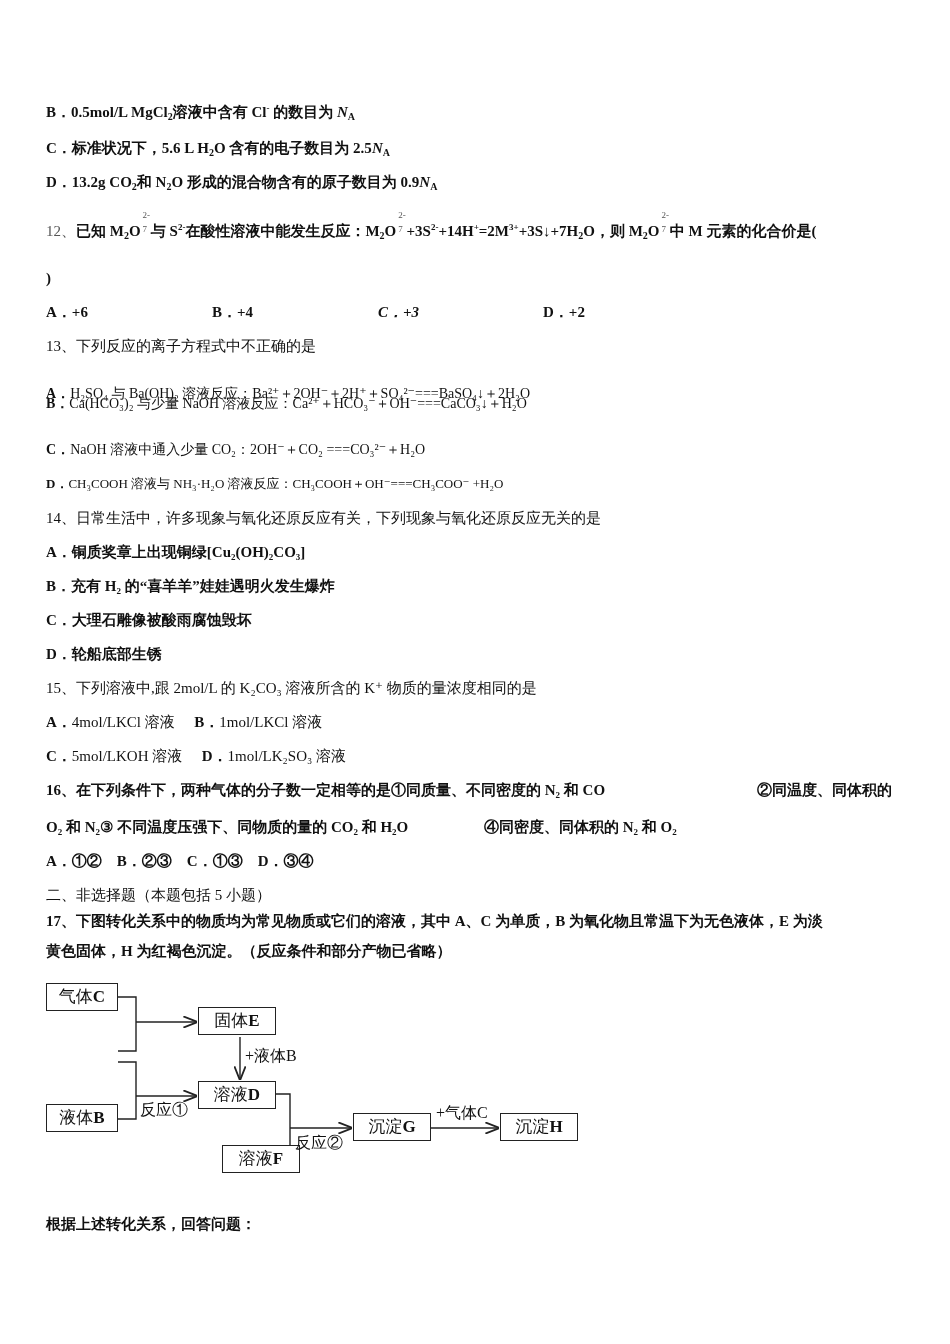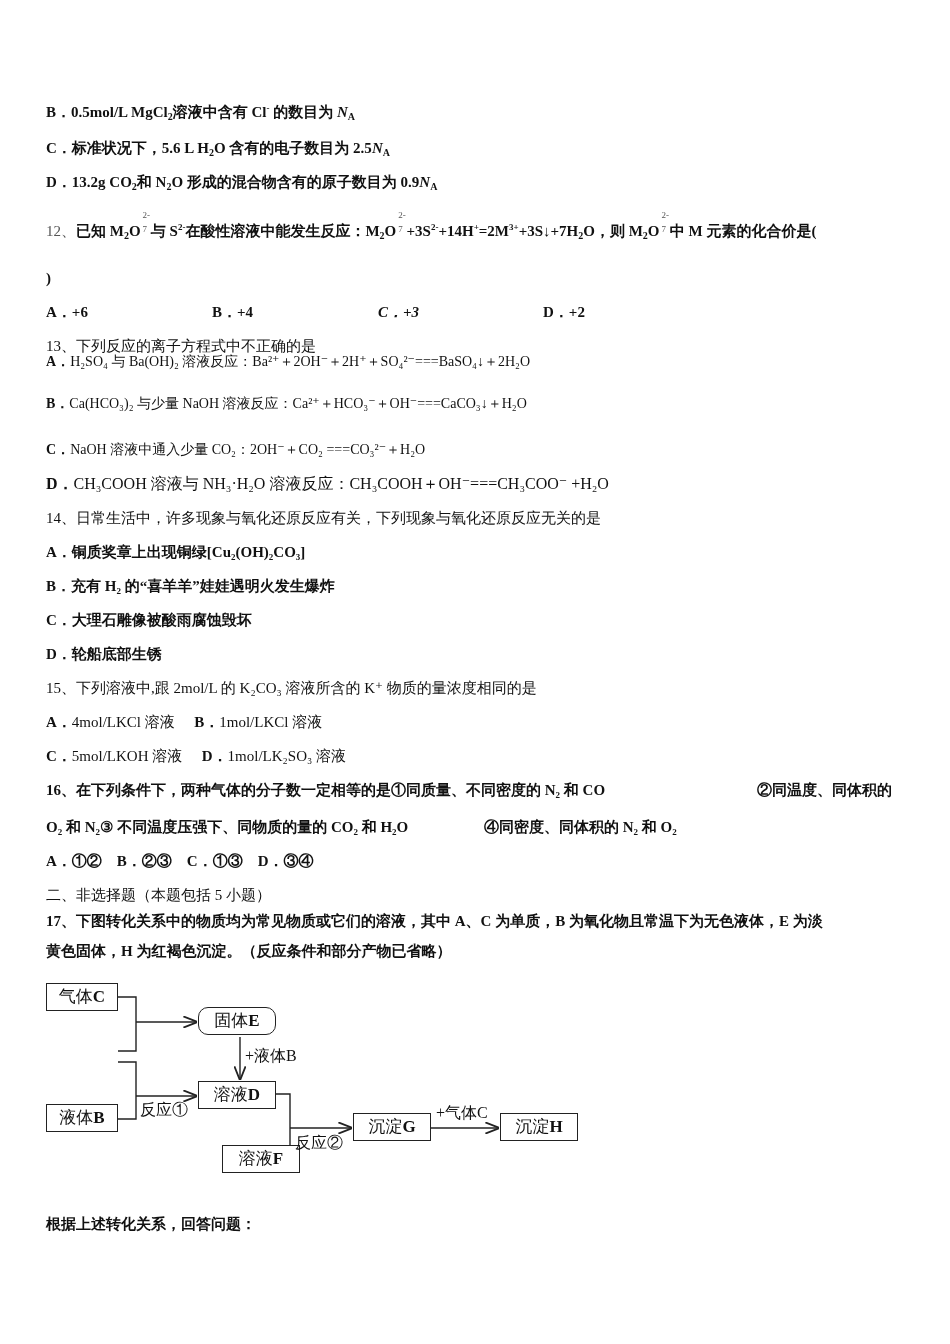--- a/index.html
+++ b/index.html
@@ -34,24 +34,24 @@
 </div>
 <div class="line b" style="top:268px;">)</div>
 <div class="line b" style="top:302px; width:860px;">
   <span class="opt" style="position:absolute; left:0;"><span>A．</span><span>+6</span></span>
   <span class="opt" style="position:absolute; left:166px;"><span>B．</span><span>+4</span></span>
   <span class="opt" style="position:absolute; left:332px;font-style:italic;"><span>C．</span><span>+3</span></span>
   <span class="opt" style="position:absolute; left:497px;"><span>D．</span><span>+2</span></span>
 </div>
 
 <div class="line" style="top:336px;">13、下列反应的离子方程式中不正确的是</div>
-<div class="line" style="top:352px; font-size:14px;"><span class="b">A．</span><span>H₂SO₄ 与 Ba(OH)₂ 溶液反应：Ba²⁺＋2OH⁻＋2H⁺＋SO₄²⁻===BaSO₄↓＋2H₂O</span></div>
+<div class="line" style="top:384px; font-size:14px;"><span class="b">A．</span><span>H₂SO₄ 与 Ba(OH)₂ 溶液反应：Ba²⁺＋2OH⁻＋2H⁺＋SO₄²⁻===BaSO₄↓＋2H₂O</span></div>
 <div class="line" style="top:394px; font-size:14px;"><span class="b">B．</span><span>Ca(HCO₃)₂ 与少量 NaOH 溶液反应：Ca²⁺＋HCO₃⁻＋OH⁻===CaCO₃↓＋H₂O</span></div>
 <div class="line" style="top:440px; font-size:14px;"><span class="b">C．</span><span>NaOH 溶液中通入少量 CO₂：2OH⁻＋CO₂ ===CO₃²⁻＋H₂O</span></div>
-<div class="line" style="top:474px; font-size:16px;"><span class="b">D．</span><span>CH₃COOH 溶液与 NH₃·H₂O 溶液反应：CH₃COOH＋OH⁻===CH₃COO⁻ +H₂O</span></div>
+<div class="line" style="top:474px; font-size:13px;"><span class="b">D．</span><span>CH₃COOH 溶液与 NH₃·H₂O 溶液反应：CH₃COOH＋OH⁻===CH₃COO⁻ +H₂O</span></div>
 
 <div class="line" style="top:508px;">14、日常生活中，许多现象与氧化还原反应有关，下列现象与氧化还原反应无关的是</div>
 <div class="line" style="top:542px;"><span class="b">A．</span><span class="b">铜质奖章上出现铜绿[Cu₂(OH)₂CO₃]</span></div>
 <div class="line" style="top:576px;"><span class="b">B．</span><span class="b">充有 H₂ 的“喜羊羊”娃娃遇明火发生爆炸</span></div>
 <div class="line" style="top:610px;"><span class="b">C．</span><span class="b">大理石雕像被酸雨腐蚀毁坏</span></div>
 <div class="line" style="top:644px;"><span class="b">D．</span><span class="b">轮船底部生锈</span></div>
 
 <div class="line" style="top:678px;">15、下列溶液中,跟 2mol/L 的 K₂CO₃ 溶液所含的 K⁺ 物质的量浓度相同的是</div>
 <div class="line" style="top:712px;">
   <span><span class="b">A．</span><span>4mol/LKCl 溶液</span></span>
@@ -95,21 +95,21 @@
       <polyline points="276,1094 290,1094 290,1158 276,1158"></polyline>
       <line x1="290" y1="1128" x2="351" y2="1128" marker-end="url(#arr)"></line>
 
       <line x1="431" y1="1128" x2="498" y2="1128" marker-end="url(#arr)"></line>
     </g>
   </svg>
 
   <div class="box" style="left:46px; top:983px; width:70px;"><span>气体</span><b>C</b></div>
   <div class="box" style="left:46px; top:1104px; width:70px;font-family:Liberation Mono, monospace;"><span>固体</span><b>A</b></div>
   <div class="box" style="left:46px; top:1104px; width:70px;"><span>液体</span><b>B</b></div>
-  <div class="box" style="left:198px; top:1007px; width:76px;border-radius:10px;"><span>固体</span><b>E</b></div>
+  <div class="box" style="left:198px; top:1007px; width:76px;"><span>固体</span><b>E</b></div>
   <div class="box" style="left:198px; top:1081px; width:76px;"><span>溶液</span><b>D</b></div>
   <div class="box" style="left:198px; top:1145px; width:76px;margin-left:24px;"><span>溶液</span><b>F</b></div>
   <div class="box" style="left:353px; top:1113px; width:76px;"><span>沉淀</span><b>G</b></div>
   <div class="box" style="left:500px; top:1113px; width:76px;"><span>沉淀</span><b>H</b></div>
 
   <div class="lbl" style="left:245px; top:1046px;">+液体B</div>
   <div class="lbl" style="left:140px; top:1100px;">反应①</div>
   <div class="lbl" style="left:295px; top:1133px;">反应②</div>
   <div class="lbl" style="left:436px; top:1103px;">+气体C</div>
 </div>

